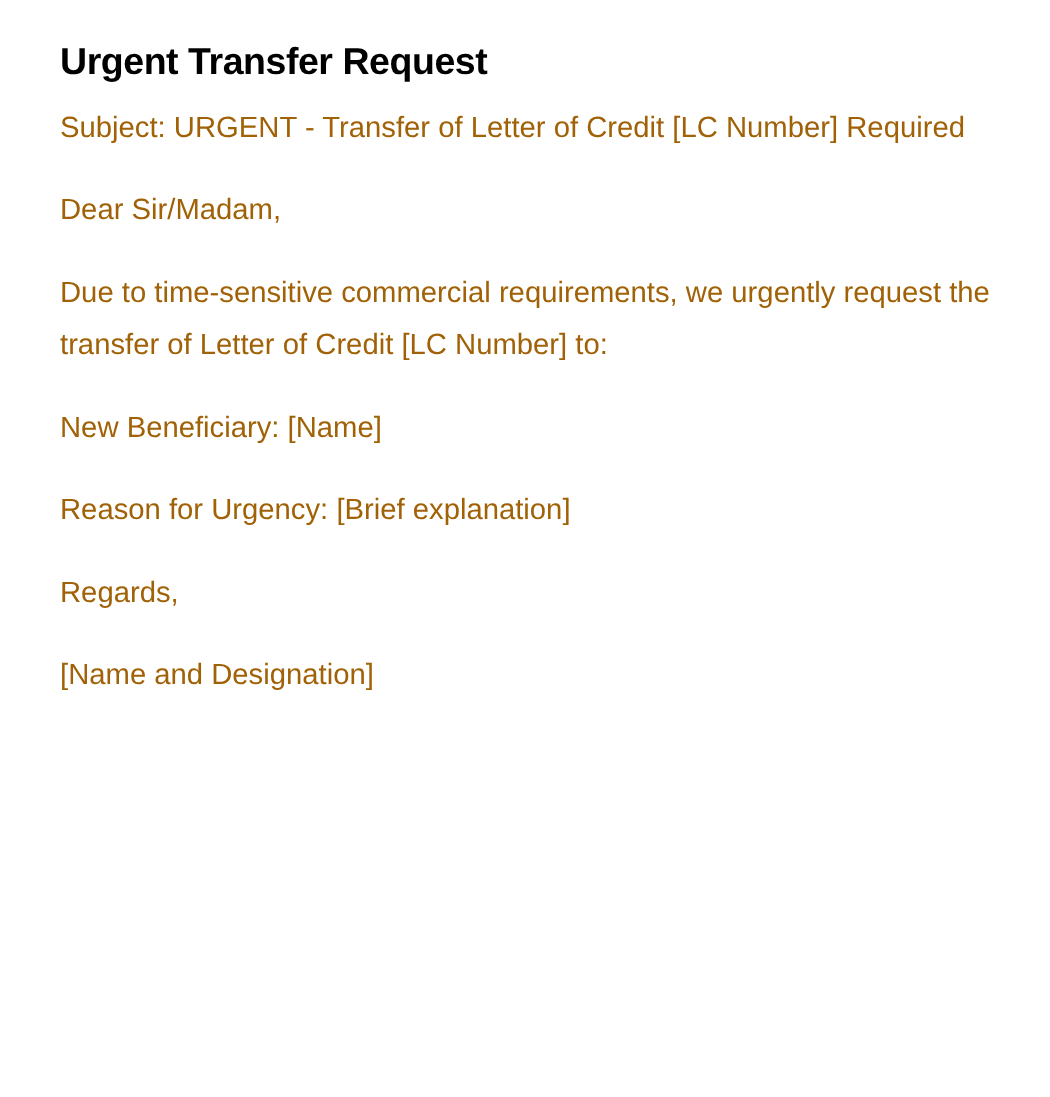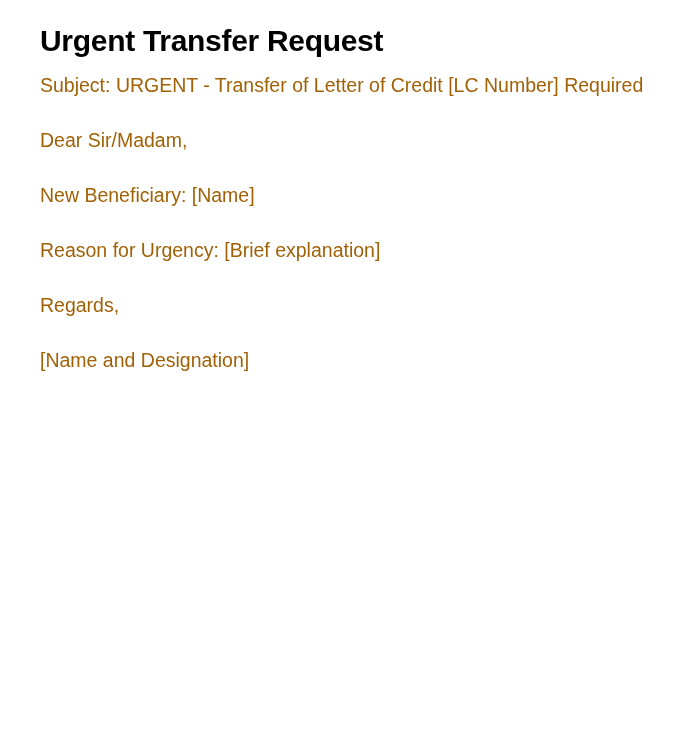--- a/index.html
+++ b/index.html
@@ -15,21 +15,21 @@
       color: #111111;
     }
     .page {
       position: relative;
       padding: 24px 40px 0 40px;
       width: 620px;
     }
     .title {
       font-family: "Liberation Sans", sans-serif;
       font-weight: bold;
-      font-size: 30px;
+      font-size: 25px;
       line-height: 34px;
       margin: 0 0 10px 0;
       color: #000000;
       letter-spacing: -0.3px;
     }
     .para {
       font-size: 19.5px;
       line-height: 35px;
       margin: 0 0 20px 0;
       color: #a16207;
@@ -38,17 +38,18 @@
       margin-top: 0;
     }
   </style>
 </head>
 <body>
 
 <div class="page">
   <h1 class="title">Urgent Transfer Request</h1>
   <p class="para first">Subject: URGENT - Transfer of Letter of Credit [LC Number] Required</p>
   <p class="para">Dear Sir/Madam,</p>
+  <p class="para">Due to time-sensitive commercial requirements, we urgently request the transfer of Letter of Credit [LC Number] to:</p>
   <p class="para">New Beneficiary: [Name]</p>
   <p class="para">Reason for Urgency: [Brief explanation]</p>
   <p class="para">Regards,</p>
   <p class="para">[Name and Designation]</p>
 </div>
 
 </body></html>

